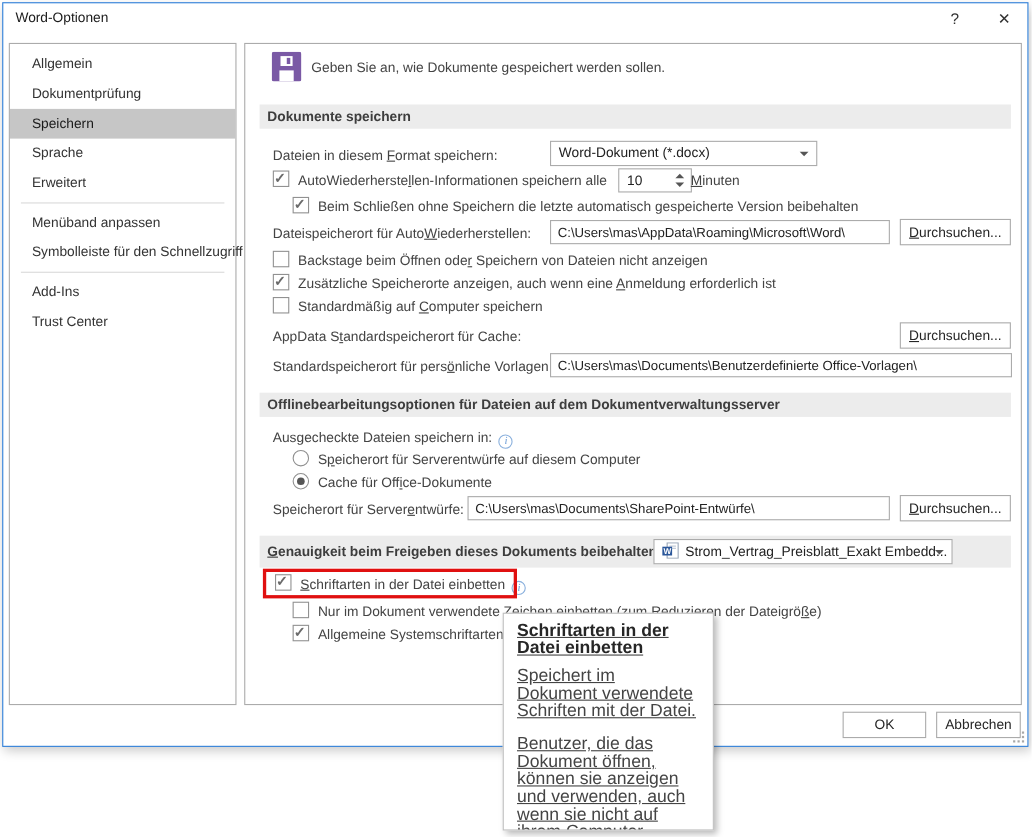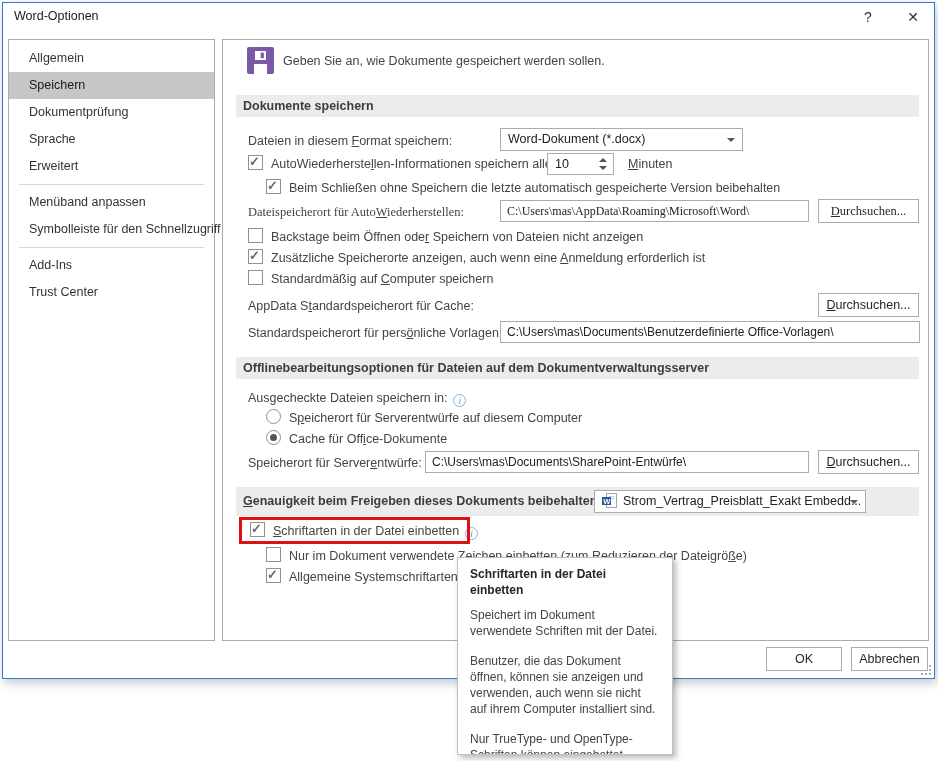--- a/index.html
+++ b/index.html
@@ -36,33 +36,33 @@
     font-family:"Liberation Serif",serif;font-style:italic;box-sizing:border-box;}
   .txt{position:absolute;border:1px solid #ababab;background:#fff;height:22px;line-height:20px;
     padding:0 6px;box-sizing:border-box;color:#222;font-size:12px;white-space:nowrap;overflow:hidden;}
   .btn{position:absolute;border:1px solid #ababab;background:#fff;text-align:center;color:#262626;
     box-sizing:border-box;cursor:default;}
   .dd{position:absolute;border:1px solid #ababab;background:#fff;box-sizing:border-box;
     padding:0 22px 0 7px;color:#222;white-space:nowrap;overflow:hidden;cursor:default;}
   .dd .arr{position:absolute;right:7px;top:50%;margin-top:-2px;width:0;height:0;
     border-left:4px solid transparent;border-right:4px solid transparent;border-top:4px solid #555;}
   .spin{position:absolute;border:1px solid #ababab;background:#fff;box-sizing:border-box;
-    width:67px;height:22px;line-height:20px;padding-left:7px;color:#222;}
+    width:67px;height:22px;line-height:20px;padding-left:7px;color:#222;margin-left:15px;}
   .sa{position:absolute;right:6px;width:9px;height:9px;}
   .sa-up{top:2px;}.sa-down{bottom:2px;}
   .sa::after{content:"";position:absolute;left:1px;width:0;height:0;
     border-left:4px solid transparent;border-right:4px solid transparent;}
   .sa-up::after{top:2px;border-bottom:4px solid #555;}
   .sa-down::after{top:3px;border-top:4px solid #555;}
   .redbox{position:absolute;left:16px;top:477px;width:231px;height:27px;border:3px solid #e01010;
     box-sizing:border-box;z-index:30;pointer-events:none;}
   
-  .tooltip{position:absolute;left:457px;top:557px;width:216px;height:198px;background:#fff;
+  .tooltip{position:absolute;left:457px;top:557px;width:192px;height:198px;background:#fff;
     border:1px solid #bfbfbf;box-shadow:3px 3px 6px rgba(0,0,0,.28);box-sizing:border-box;
-    padding:8px 12px;z-index:60;font-size:12px;line-height:16px;color:#444;overflow:hidden;}
+    padding:8px 12px;z-index:60;font-size:16px;line-height:16px;color:#444;overflow:hidden;text-decoration:underline;}
   .tooltip .tt-title{font-weight:bold;color:#262626;margin:0 0 9px 0;}
   .tooltip p{margin:0 0 14px 0;}
   .footbtn{top:647px;height:24px;line-height:22px;font-size:12.5px;z-index:20;}
   .grip{position:absolute;left:921px;top:665px;width:2px;height:2px;background:transparent;
     box-shadow:8px 0 0 #a8a8a8,8px 4px 0 #a8a8a8,8px 8px 0 #a8a8a8,4px 4px 0 #a8a8a8,4px 8px 0 #a8a8a8,0 8px 0 #a8a8a8;}
   .hdr-msg{position:absolute;left:60px;top:14px;color:#444;}
   .hdr-icon{position:absolute;left:24px;top:7px;}
   .ddicon{display:inline-block;vertical-align:-3px;margin-right:5px;}
 </style>
 </head>
@@ -70,22 +70,22 @@
 
 <div id="canvas">
   <div class="dialog"></div>
 
   <div class="titlebar-text">Word-Optionen</div>
   <div class="capbtn" style="left:856px;">?</div>
   <div class="capbtn" style="left:901px;">✕</div>
 
   <div class="sidebar">
     <div class="nav">Allgemein</div>
+    <div class="nav">Dokumentprüfung</div>
     <div class="nav sel">Speichern</div>
-    <div class="nav">Dokumentprüfung</div>
     <div class="nav">Sprache</div>
     <div class="nav">Erweitert</div>
     <div class="navdiv"></div>
     <div class="nav">Menüband anpassen</div>
     <div class="nav">Symbolleiste für den Schnellzugriff</div>
     <div class="navdiv"></div>
     <div class="nav">Add-Ins</div>
     <div class="nav">Trust Center</div>
   </div>
 
@@ -122,21 +122,21 @@
       </div>
       <span class="at" style="left:405px;"><u>M</u><span>inuten</span></span>
     </div>
 
     <div class="row" style="top:138px;">
       <span class="at" style="left:43px;">
         <span class="cb on"></span><span><span>Beim Schließen ohne Speichern die letzte automatisch gespeicherte Version beibehalten</span></span>
       </span>
     </div>
 
-    <div class="row" style="top:159px;height:24px;font-family:Liberation Serif, serif;">
+    <div class="row" style="top:159px;height:24px;">
       <span class="at" style="left:25px;top:3px;"><span>Dateispeicherort für Auto</span><u>W</u><span>iederherstellen:</span></span>
       <div class="txt" style="left:277px;top:1px;width:309px;">C:\Users\mas\AppData\Roaming\Microsoft\Word\</div>
       <div class="btn" style="left:595px;top:0;width:101px;height:24px;line-height:22px;"><u>D</u><span>urchsuchen...</span></div>
     </div>
 
     <div class="row" style="top:208px;">
       <span class="at" style="left:25px;">
         <span class="cb on"></span><span><span>Zusätzliche Speicherorte anzeigen, auch wenn eine </span><u>A</u><span>nmeldung erforderlich ist</span></span>
       </span>
     </div>

